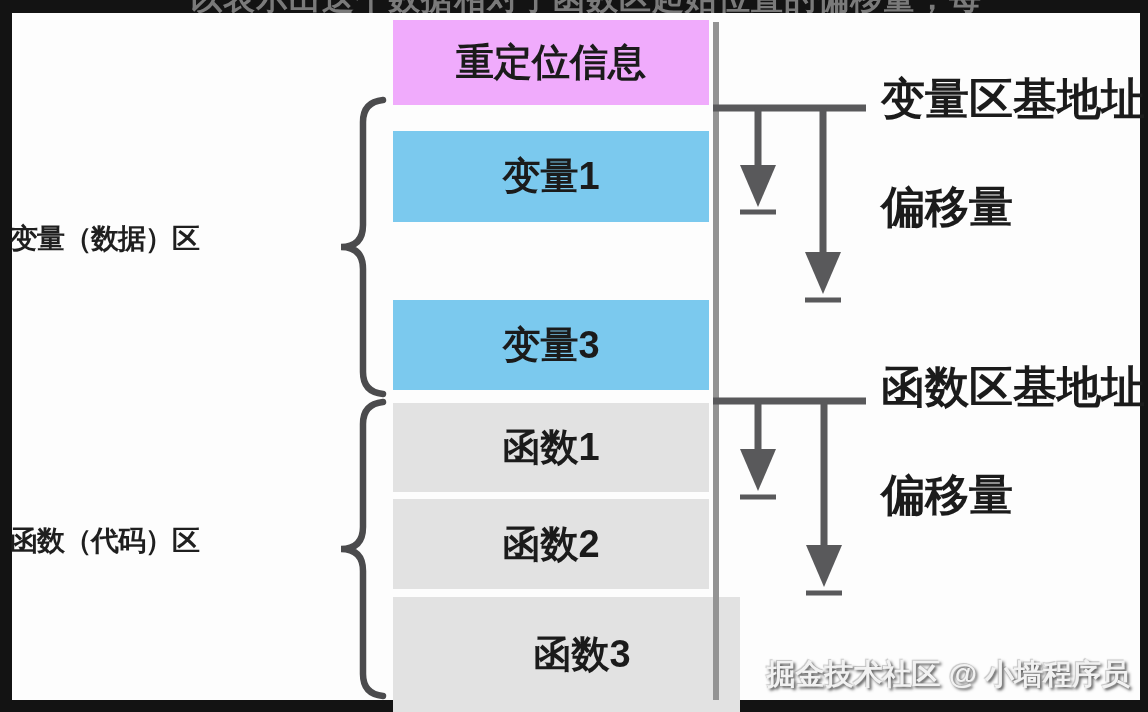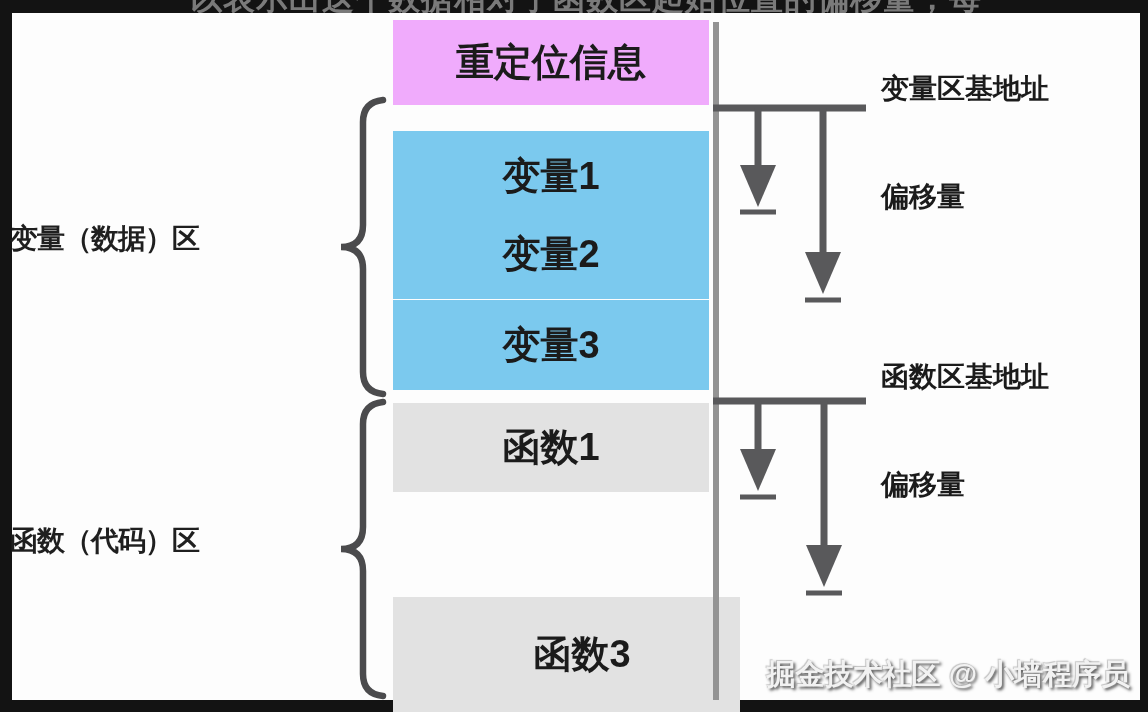--- a/index.html
+++ b/index.html
@@ -38,21 +38,21 @@
     pointer-events:none;
   }
   .lbl-left{
     position:absolute;left:10px;white-space:nowrap;
     font-size:28px;font-weight:bold;color:#1f1f1f;letter-spacing:-1px;z-index:4;
   }
   .lbl-data-area{top:220px;}
   .lbl-code-area{top:522px;}
   .lbl-right{
     position:absolute;left:881px;white-space:nowrap;
-    font-size:28px;font-weight:bold;color:#1b1b1b;z-index:4;
+    font-size:44px;font-weight:bold;color:#1b1b1b;z-index:4;
   }
   .lbl-var-base{top:70px;}
   .lbl-var-offset{top:178px;}
   .lbl-func-base{top:358px;}
   .lbl-func-offset{top:466px;}
   .watermark{
     position:absolute;right:18px;top:655px;white-space:nowrap;
     font-size:29px;font-weight:bold;color:#f2f2f2;z-index:6;
     text-shadow:2px 2px 3px rgba(70,70,70,0.9), -1px -1px 1px rgba(130,130,130,0.45);
     text-align:center;
@@ -64,23 +64,23 @@
 <div class="stage">
 
   <div class="panel"></div>
 
   <div class="top-strip">
     <div class="clip-text">以表示出这个数据相对于函数区起始位置的偏移量，每</div>
   </div>
 
   <div class="block blk-reloc" style="background: #f0abfc;">重定位信息</div>
   <div class="block blk-var1" style="background: rgb(123, 201, 238); margin-top: 19px;">变量1</div>
-  <div class="block blk-var2" style="background: rgb(123, 201, 238);">变量2</div>
   <div class="block blk-var3" style="background: rgb(123, 201, 238);">变量3</div>
   <div class="block blk-func1" style="background: rgb(226, 226, 226);">函数1</div>
+  <div class="block blk-func2" style="background: rgb(226, 226, 226);">函数2</div>
   <div class="block blk-func3" style="background: rgb(226, 226, 226);">函数3</div>
   <div class="block blk-sliver" style="background: rgb(226, 226, 226);"></div>
 
   <svg class="svg-overlay" viewBox="0 0 1148 712">
 
     <line x1="716" y1="22" x2="716" y2="700" stroke="#939393" stroke-width="6"></line>
 
     <line x1="713" y1="108" x2="866" y2="108" stroke="#59595b" stroke-width="7"></line>
 
     <line x1="758" y1="108" x2="758" y2="168" stroke="#59595b" stroke-width="7"></line>

